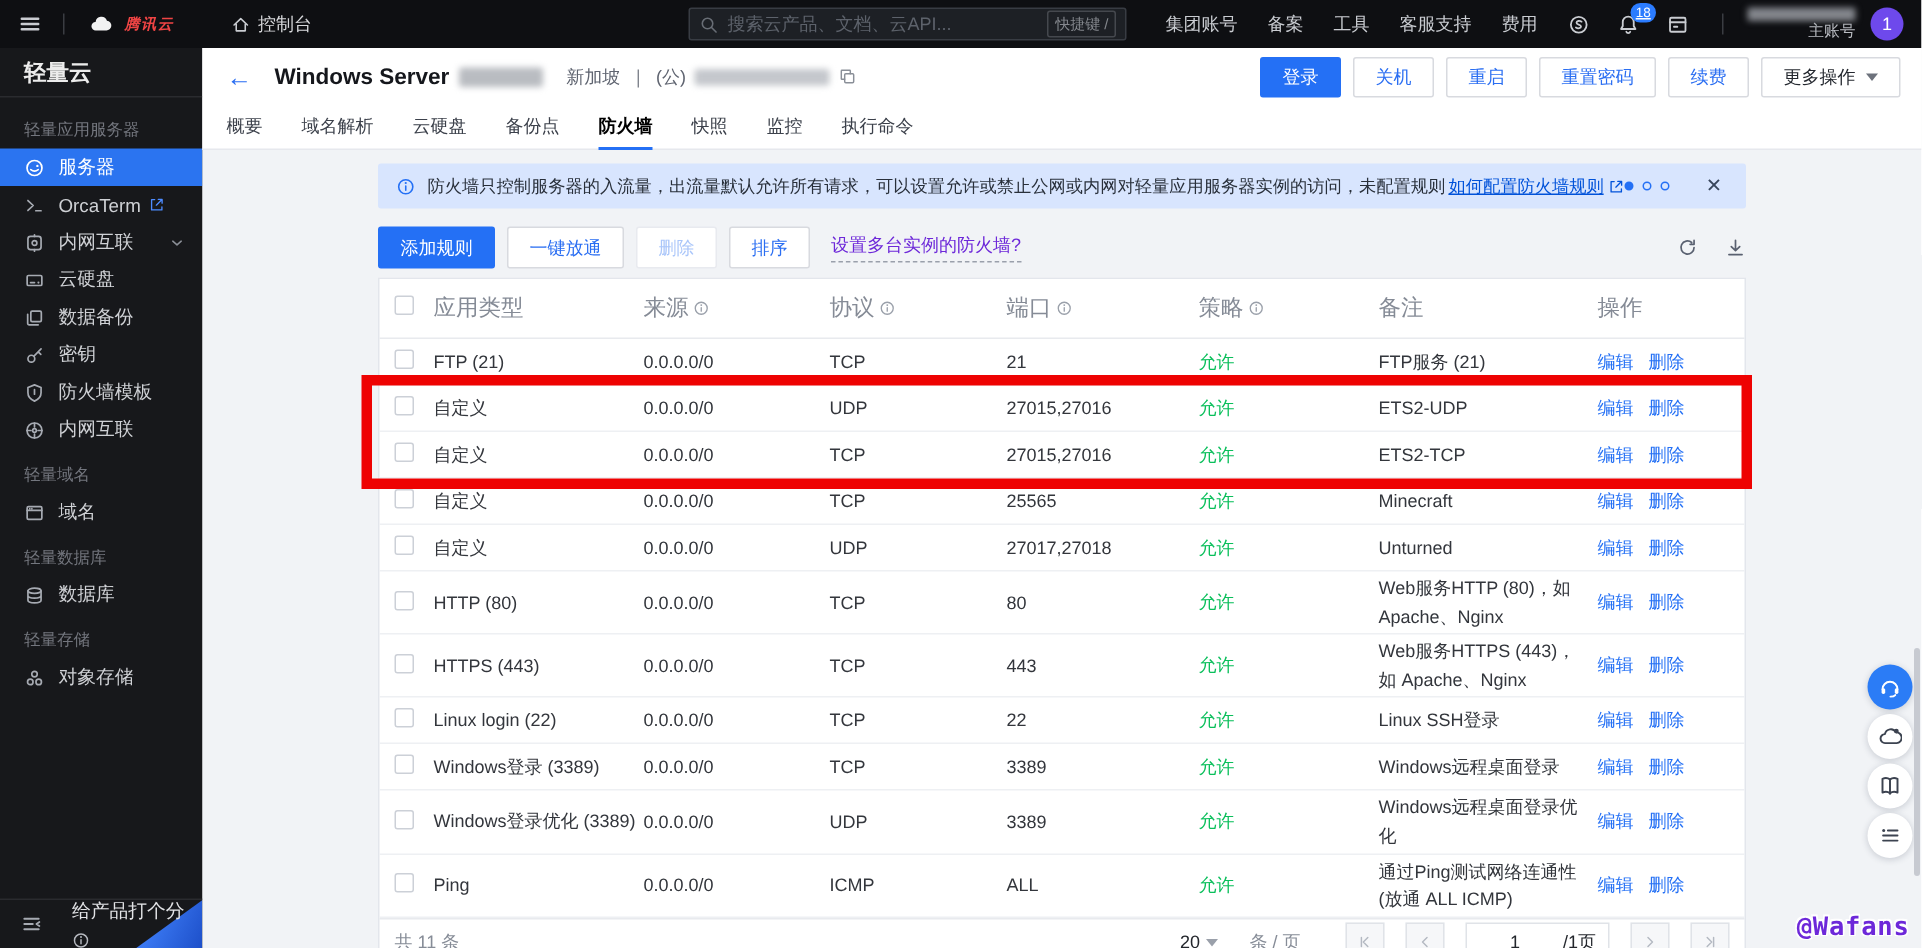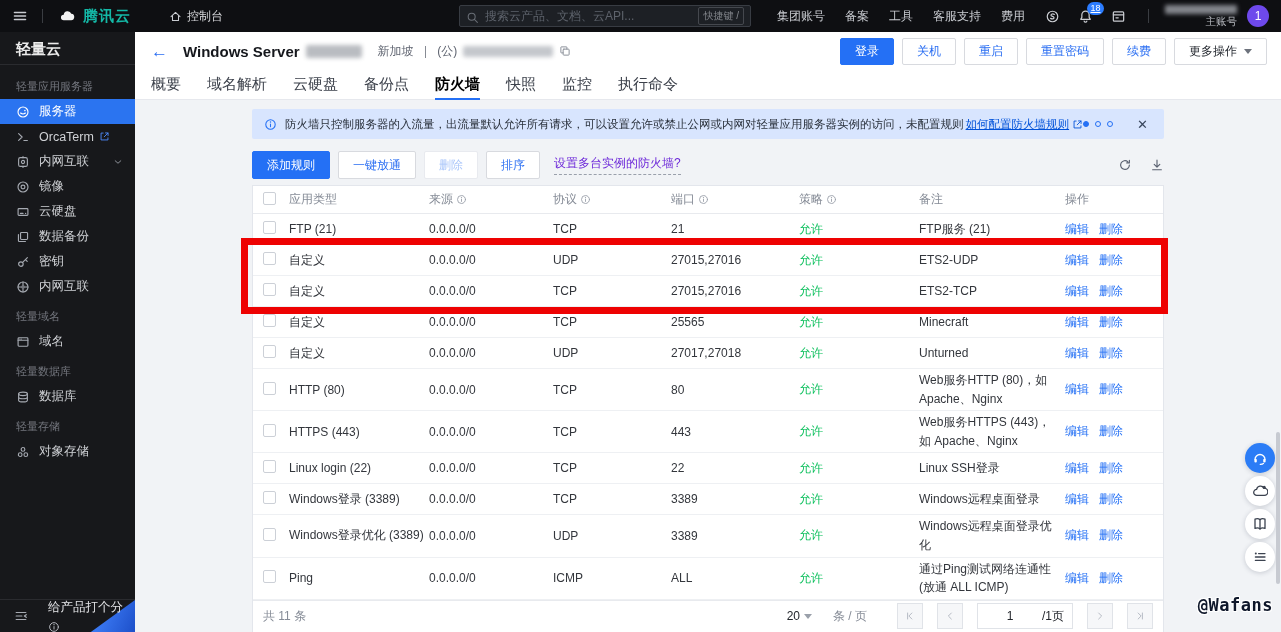--- a/index.html
+++ b/index.html
@@ -7,21 +7,21 @@
               font-family:"Liberation Sans","DejaVu Sans",sans-serif; }
   .page { position:relative; width:1281px; height:632px; overflow:hidden; }
 
   
   .topbar { height:32px; background:#0e0f12; display:flex; align-items:center; padding:0 12px; color:#c9ccd1; }
   .tb-ic { width:15px; height:15px; display:inline-flex; color:#c9ccd1; }
   .tb-burger { width:16px; height:16px; display:inline-flex; cursor:pointer; }
   .tb-div { width:1px; height:14px; background:#3a3d42; margin:0 14px; }
   .brand { display:flex; align-items:center; gap:6px; cursor:pointer; }
   .brand-logo { width:20px; height:15px; display:inline-flex; }
-  .brand-name { font-size:15px; font-weight:bold; color:#14b8a6; letter-spacing:1px; }
+  .brand-name { font-size:10px; font-weight:bold; color:#ef4444; letter-spacing:1px;font-style:italic; }
   .console { display:flex; align-items:center; gap:5px; margin-left:38px; font-size:12px; color:#d8d9dc; cursor:pointer; }
   .searchbox { margin-left:auto; width:292px; height:22px; background:#1d2025; border:1px solid #383c43; border-radius:2px;
                display:flex; align-items:center; padding:0 6px; }
   .searchbox .q { width:13px; height:13px; color:#686d75; flex:none; }
   .search-ph { font-size:12px; color:#5d626b; margin-left:6px; flex:1; white-space:nowrap; overflow:hidden; }
   .kbd { font-size:10px; color:#84878d; border:1px solid #45484e; border-radius:2px; padding:1px 4px; white-space:nowrap; }
   .tb-right { display:flex; align-items:center; margin-left:26px; }
   .tb-item { font-size:12px; color:#c9ccd1; margin-right:20px; white-space:nowrap; cursor:pointer; }
   .tb-iconbtn { position:relative; margin-right:18px; cursor:pointer; display:inline-flex; }
   .badge { position:absolute; top:-7px; left:9px; background:#2b7cff; color:#fff; font-size:9px; line-height:13px;
@@ -70,21 +70,21 @@
   .hbtns { margin-left:auto; display:flex; gap:8px; }
   .btn { height:27px; padding:0 14px; font-size:12px; border:1px solid #d8dadf; background:#fff; color:#2a6ef2;
          border-radius:2px; display:inline-flex; align-items:center; cursor:pointer; white-space:nowrap; }
   .btn.primary { background:#2470f5; border-color:#2470f5; color:#fff; }
   .btn.neutral { color:#24282f; }
   .btn.disabled { color:#aac6fa; border-color:#e8eaef; cursor:default; }
   .caret { width:0; height:0; border-left:4px solid transparent; border-right:4px solid transparent;
            border-top:5px solid #6d727c; margin-left:7px; }
   .tabs { display:flex; height:30px; align-items:stretch; border-bottom:1px solid #e6e8ed; margin:0 -14px 0 -16px;
           padding:0 14px 0 16px; }
-  .tab { margin-right:26px; font-size:15px; color:#3c414b; display:flex; align-items:center; position:relative; cursor:pointer; }
+  .tab { margin-right:26px; font-size:12px; color:#3c414b; display:flex; align-items:center; position:relative; cursor:pointer; }
   .tab.active { color:#000; font-weight:bold; }
   .tab.active::after { content:""; position:absolute; left:0; right:0; bottom:-1px; height:2px; background:#2470f5; }
 
   .content { padding:9px 117px 0; flex:1; position:relative; }
 
   .bannerbar { height:30px; background:#d8e5fe; border-radius:2px; display:flex; align-items:center; padding:0 12px;
                font-size:11.5px; color:#29303b; }
   .info-ic { width:13px; height:13px; color:#2470f5; margin-right:8px; flex:none; display:inline-flex; }
   .banner-text { white-space:nowrap; overflow:hidden; }
   .banner-link { color:#0052d9; text-decoration:underline; margin-left:2px; white-space:nowrap; display:inline-flex;
@@ -95,21 +95,21 @@
   .dot.on { background:#2470f5; }
   .banner-x { margin-left:24px; margin-right:4px; color:#38465c; font-size:13px; font-weight:bold; cursor:pointer; flex:none; }
 
   .toolbarrow { margin-top:12px; display:flex; align-items:center; }
   .toolbarrow .btn { height:28px; margin-right:8px; }
   .multi { margin-left:6px; font-size:12px; color:#6d28d9; border-bottom:1px dashed #9aa0ab; padding-bottom:2px; cursor:pointer; }
   .tool-icons { margin-left:auto; display:flex; gap:18px; color:#596070; }
   .tool-ic { width:14px; height:14px; display:inline-flex; cursor:pointer; }
 
   .card { margin-top:6px; background:#fff; border:1px solid #e3e6ec; display:flex; flex-direction:column; }
-  .thead { display:flex; align-items:center; height:28px; border-bottom:1px solid #e8eaee; font-size:12px; color:#858b96; }
+  .thead { display:flex; align-items:center; height:40px; border-bottom:1px solid #e8eaee; font-size:15px; color:#858b96; }
   .hcell { display:flex; align-items:center; gap:3px; white-space:nowrap; }
   .h-info { width:11px; height:11px; color:#9aa0aa; display:inline-flex; cursor:pointer; }
   .tbody { position:relative; }
   .trow { display:flex; align-items:center; min-height:31px; border-bottom:1px solid #eef0f3; font-size:12px;
           color:#33363c; padding:2px 0; }
   .trow:last-child { border-bottom:none; }
   .c-check { width:36px; padding-left:10px; flex:none; }
   .c-type  { width:140px; flex:none; white-space:nowrap; }
   .c-src   { width:124px; flex:none; white-space:nowrap; }
   .c-proto { width:118px; flex:none; white-space:nowrap; }
@@ -137,22 +137,22 @@
   .ptotal { padding-right:8px; color:#23262c; }
 
   
   .floaters { position:absolute; right:6px; top:443px; display:flex; flex-direction:column; gap:3px; z-index:20; }
   .fbtn { width:30px; height:30px; border-radius:50%; background:#fff; box-shadow:0 1px 5px rgba(31,41,64,.2);
           display:flex; align-items:center; justify-content:center; color:#3c4350; cursor:pointer; }
   .fbtn svg { width:16px; height:16px; }
   .fbtn.blue { background:#2b7cf6; color:#fff; }
   .scroll-thumb { position:absolute; right:1px; top:432px; width:4px; height:152px; background:#c7cad1;
                   border-radius:2px; z-index:25; }
-  .watermark { position:absolute; right:8px; bottom:17px; z-index:30; font-family:"DejaVu Sans Mono",monospace;
-               font-weight:bold; font-size:17px; color:#0f172a; letter-spacing:.5px;
+  .watermark { position:absolute; right:8px; bottom:4px; z-index:30; font-family:"DejaVu Sans Mono",monospace;
+               font-weight:bold; font-size:17px; color:#6d28d9; letter-spacing:.5px;
                text-shadow:-1px -1px 0 #fff,1px -1px 0 #fff,-1px 1px 0 #fff,1px 1px 0 #fff; }
 </style>
 </head>
 <body>
 
 <div class="page">
 
   <div class="topbar">
     <span class="tb-burger" id="ic-burger">
         <svg viewBox="0 0 16 16" fill="none" stroke="currentColor" stroke-width="1.3" stroke-linecap="round" stroke-linejoin="round" width="100%" height="100%">
@@ -266,29 +266,20 @@
             <span>内网互联</span>
             <span class="chev">
               <svg viewBox="0 0 16 16" fill="none" stroke="currentColor" stroke-width="1.3" stroke-linecap="round" stroke-linejoin="round" width="100%" height="100%">
                 <path d="M3.5 6 8 10l4.5-4" stroke-width="1.6"></path>
               </svg>
             </span>
           </div>
           <div class="side-item">
             <span class="ic">
               <svg viewBox="0 0 16 16" fill="none" stroke="currentColor" stroke-width="1.3" stroke-linecap="round" stroke-linejoin="round" width="100%" height="100%">
-                <circle cx="8" cy="8" r="5.7"></circle>
-                <circle cx="8" cy="8" r="2.2"></circle>
-              </svg>
-            </span>
-            <span>镜像</span>
-          </div>
-          <div class="side-item">
-            <span class="ic">
-              <svg viewBox="0 0 16 16" fill="none" stroke="currentColor" stroke-width="1.3" stroke-linecap="round" stroke-linejoin="round" width="100%" height="100%">
                 <rect x="2.4" y="4.2" width="11.2" height="7.6" rx="1"></rect>
                 <path d="M5 9.6h3"></path>
                 <circle cx="11" cy="9.6" r=".8" fill="currentColor" stroke="none"></circle>
               </svg>
             </span>
             <span>云硬盘</span>
           </div>
           <div class="side-item">
             <span class="ic">
               <svg viewBox="0 0 16 16" fill="none" stroke="currentColor" stroke-width="1.3" stroke-linecap="round" stroke-linejoin="round" width="100%" height="100%">
@@ -299,20 +290,29 @@
             <span>数据备份</span>
           </div>
           <div class="side-item">
             <span class="ic">
               <svg viewBox="0 0 16 16" fill="none" stroke="currentColor" stroke-width="1.3" stroke-linecap="round" stroke-linejoin="round" width="100%" height="100%">
                 <circle cx="5.6" cy="10.4" r="2.6"></circle>
                 <path d="M7.6 8.4 13 3M10.8 5.2l2 2"></path>
               </svg>
             </span>
             <span>密钥</span>
+          </div>
+          <div class="side-item">
+            <span class="ic">
+              <svg viewBox="0 0 16 16" fill="none" stroke="currentColor" stroke-width="1.3" stroke-linecap="round" stroke-linejoin="round" width="100%" height="100%">
+                <path d="M8 1.8 13 3.8v4.1c0 3-2 5.1-5 6.3-3-1.2-5-3.3-5-6.3V3.8z"></path>
+                <path d="M8 5.5v3.4"></path>
+              </svg>
+            </span>
+            <span>防火墙模板</span>
           </div>
           <div class="side-item">
             <span class="ic">
               <svg viewBox="0 0 16 16" fill="none" stroke="currentColor" stroke-width="1.3" stroke-linecap="round" stroke-linejoin="round" width="100%" height="100%">
                 <circle cx="8" cy="8" r="5.7"></circle>
                 <circle cx="8" cy="8" r="1.4"></circle>
                 <path d="M8 2.3v3M8 10.7v3M2.3 8h3M10.7 8h3"></path>
               </svg>
             </span>
             <span>内网互联</span>

